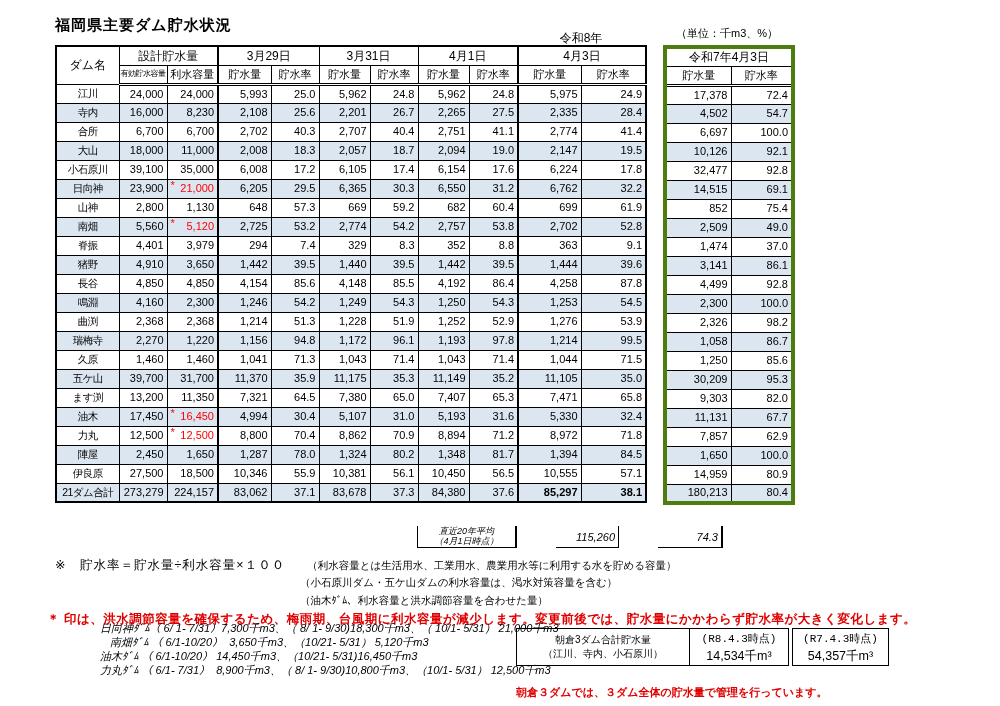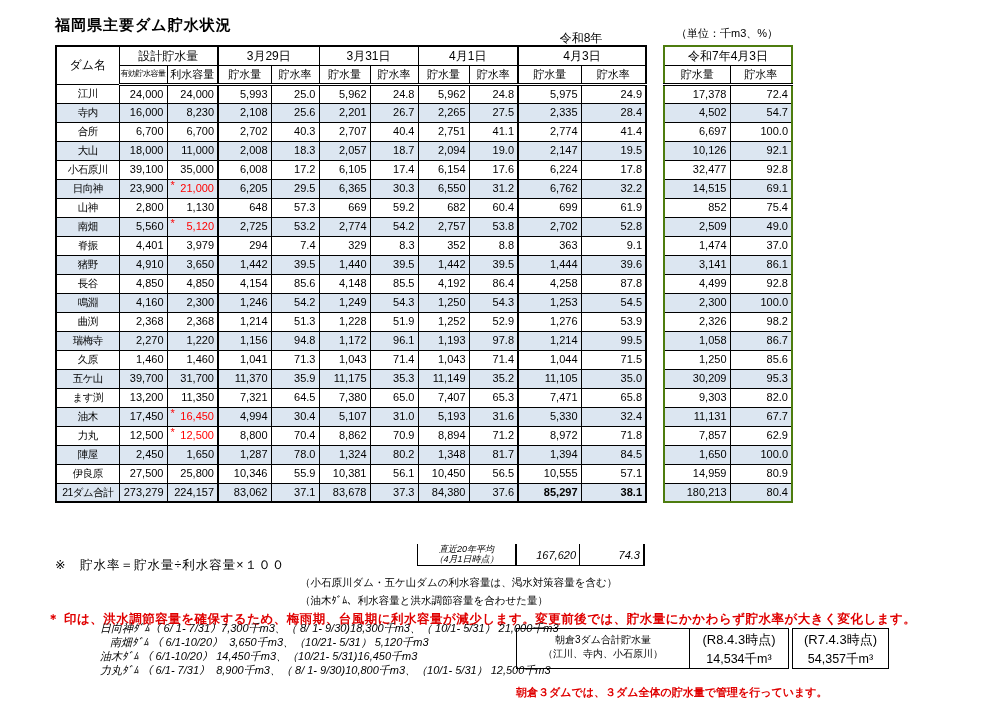--- a/index.html
+++ b/index.html
@@ -5,56 +5,56 @@
   * { margin:0; padding:0; box-sizing:border-box; }
   body { background:#fff; font-family:"Liberation Sans","DejaVu Sans",sans-serif; }
   .page { position:relative; width:1000px; height:706px; background:#fff; overflow:hidden; }
 
   .title { position:absolute; left:55px; top:16px; font-size:15px; font-weight:bold; letter-spacing:1px; color:#000; }
   .era   { position:absolute; left:517px; top:30px; width:128px; text-align:center; font-size:12px; }
   .unit  { position:absolute; left:660px; top:26px; width:134px; text-align:center; font-size:11px; }
 
   table { border-collapse:collapse; table-layout:fixed; }
   .main { position:absolute; left:55px; top:45px; width:590px; border:2px solid #000; }
-  .prev { position:absolute; left:663px; top:45px; width:128px; border:2px solid #4d7c0f; }
+  .prev { position:absolute; left:663px; top:45px; width:128px; border:4px solid #4d7c0f; }
   th, td { border:1px solid #000; height:19px; line-height:1; font-size:11px; padding:0 3px; overflow:hidden; white-space:nowrap; }
   th { font-weight:normal; text-align:center; padding:0 1px; }
   thead tr.toprow th { font-size:12px; }
   th.small { font-size:8px; letter-spacing:-0.5px; }
   thead tr.sub th { border-bottom:3px double #000; }
   td.num { text-align:right; }
   td.name { text-align:center; font-size:10.5px; letter-spacing:-0.5px; }
   .tr2 { border-right:2px solid #000 !important; }
   .tl2 { border-left:2px solid #000 !important; }
   tbody tr:nth-child(even) td { background:#dce6f1; }
   td.bold { font-weight:bold; }
   td.red { color:#f00; }
   .ast { float:left; color:#f00; font-size:11px; margin-top:-3px; }
 
-  .avgrow { position:absolute; left:417px; top:544px; display:flex; font-style:italic; }
+  .avgrow { position:absolute; left:417px; top:526px; display:flex; font-style:italic;gap:39px; }
   .avgrow > div { height:22px; }
   .avg-label { width:100px; border:1px solid #000; border-top:none; border-right:2px solid #000; font-size:9px; text-align:center; padding-top:1px; line-height:1.1; }
   .avg-v1 { width:63px; border-bottom:1px solid #000; border-right:1px solid #000; text-align:right; font-size:11px; padding:5px 3px 0 0; }
   .avg-v2 { width:65px; border-bottom:1px solid #000; border-right:2px solid #000; text-align:right; font-size:11px; padding:5px 3px 0 0; }
 
   .f-line1 { position:absolute; left:55px; top:557px; display:flex; align-items:baseline; }
   .f-formula { font-size:12.5px; letter-spacing:1px; }
   .f-paren { font-size:10.5px; margin-left:22px; }
   .f-line2 { position:absolute; left:300px; top:576px; font-size:10.5px; }
   .f-line3 { position:absolute; left:300px; top:594px; font-size:10.5px; }
   .rednote { position:absolute; left:47px; top:611px; font-size:12.5px; font-weight:bold; color:#e00000; letter-spacing:0.5px; }
   .damline { position:absolute; left:100px; font-size:11px; white-space:pre;font-style:italic; }
   .d1 { top:621px; } .d2 { top:635px;margin-left:10px; } .d3 { top:649px; } .d4 { top:663px; }
 
   .asakura { position:absolute; left:516px; top:628px; display:flex; align-items:stretch; }
   .asakura .grp { display:flex; border:1px solid #000; }
   .asakura .lbl { width:172px; font-size:10px; text-align:center; padding-top:4px; line-height:1.4; }
   .asakura .valcell { width:99px; border-left:1px solid #000; text-align:center; padding-top:2px; }
   .asakura .r7 { margin-left:3px; border:1px solid #000; width:97px; text-align:center; padding-top:2px; }
-  .asakura .vl1 { font-size:13px; }
+  .asakura .vl1 { font-size:11px;font-family:Liberation Mono, monospace; }
   .asakura .vl2 { font-size:12.5px; margin-top:2px; }
   .redbottom { position:absolute; left:516px; top:685px; font-size:11px; font-weight:bold; color:#e00000; }
 </style>
 </head>
 <body>
 
 <div class="page">
 
   <div class="title">福岡県主要ダム貯水状況</div>
   <div class="era">令和8年</div>
@@ -353,21 +353,21 @@
           <td class="num">1,324</td>
           <td class="num">80.2</td>
           <td class="num">1,348</td>
           <td class="num">81.7</td>
           <td class="num tl2">1,394</td>
           <td class="num">84.5</td>
         </tr>
         <tr>
           <td class="name">伊良原</td>
           <td class="num">27,500</td>
-          <td class="num tr2">25,800</td>
+          <td class="num tr2">18,500</td>
           <td class="num">10,346</td>
           <td class="num">55.9</td>
           <td class="num">10,381</td>
           <td class="num">56.1</td>
           <td class="num">10,450</td>
           <td class="num">56.5</td>
           <td class="num tl2">10,555</td>
           <td class="num">57.1</td>
         </tr>
         <tr>
@@ -384,21 +384,21 @@
           <td class="num bold">38.1</td>
         </tr>
       </tbody>
   </table>
 
   <div class="avgrow">
     <div class="avg-label">
       <div>直近20年平均</div>
       <div>（4月1日時点）</div>
     </div>
-    <div class="avg-v1">167,620</div>
+    <div class="avg-v1">115,260</div>
     <div class="avg-v2">74.3</div>
   </div>
 
   <table class="prev">
     <colgroup>
         <col style="width:66px">
         <col style="width:62px">
       </colgroup>
     <thead>
       <tr class="toprow">
@@ -496,20 +496,21 @@
         </tr>
         <tr>
           <td class="num">180,213</td>
           <td class="num">80.4</td>
         </tr>
       </tbody>
   </table>
 
   <div class="f-line1">
     <span class="f-formula">※　貯水率＝貯水量÷利水容量×１００</span>
+    <span class="f-paren">（利水容量とは生活用水、工業用水、農業用水等に利用する水を貯める容量）</span>
   </div>
   <div class="f-line2">（小石原川ダム・五ケ山ダムの利水容量は、渇水対策容量を含む）</div>
   <div class="f-line3">（油木ﾀﾞﾑ、利水容量と洪水調節容量を合わせた量）</div>
   <div class="rednote">＊ 印は、洪水調節容量を確保するため、梅雨期、台風期に利水容量が減少します。変更前後では、貯水量にかかわらず貯水率が大きく変化します。</div>
 
   <div class="damline d1">日向神ﾀﾞﾑ（ 6/ 1- 7/31）7,300千m3、（ 8/ 1- 9/30)18,300千m3、（ 10/1- 5/31） 21,000千m3</div>
   <div class="damline d2">南畑ﾀﾞﾑ （ 6/1-10/20）  3,650千m3、（10/21- 5/31） 5,120千m3</div>
   <div class="damline d3">油木ﾀﾞﾑ （ 6/1-10/20） 14,450千m3、（10/21- 5/31)16,450千m3</div>
   <div class="damline d4">力丸ﾀﾞﾑ （ 6/1- 7/31）  8,900千m3、（ 8/ 1- 9/30)10,800千m3、（10/1- 5/31） 12,500千m3</div>
 

